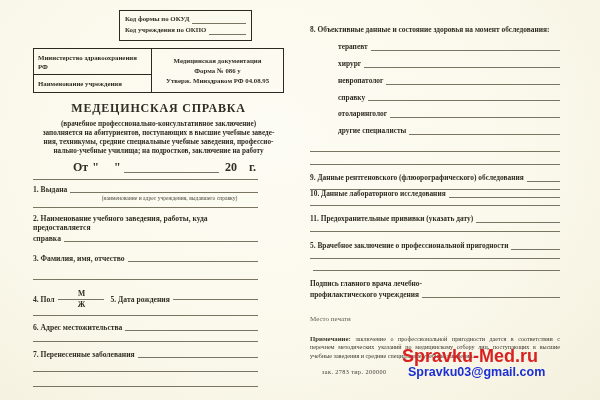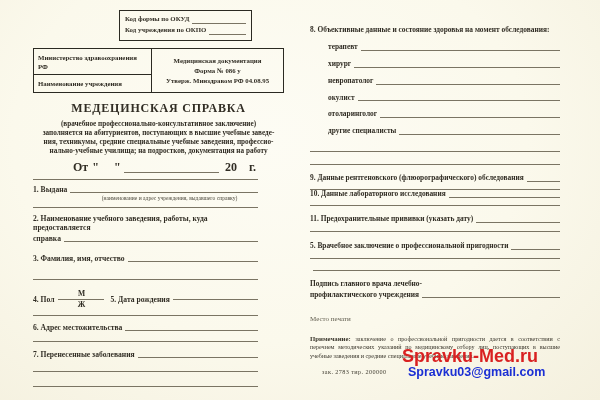--- a/index.html
+++ b/index.html
@@ -31,21 +31,21 @@
   .qgap{display:inline-block;width:11px;}
   .ygap{display:inline-block;width:10px;}
   .dl-pre{margin:0 2px 0 6px;}
   .fields{margin-right:26px;}
   .caption{margin-left:48px;text-align:center;font-size:5.6px;font-weight:normal;color:#4e4a3e;margin-top:1px;}
   .sexrow{display:flex;align-items:center;margin-top:7px;height:24px;}
   .sexstack{display:inline-flex;flex-direction:column;align-items:center;margin:0 6px 0 4px;line-height:1;}
   .sexline{width:46px;border-bottom:1px solid #7a7463;height:0;margin:1px 0;}
   .sexstack span{font-size:7.6px;}
   .sexrow .bl{align-self:center;margin-bottom:0;}
-  .sp-rows{margin-left:18px;}
+  .sp-rows{margin-left:28px;}
   .sp-row{margin-top:8px;}
   .stamp{margin-top:16px;font-weight:normal;font-size:7px;color:#5f5b4d;}
   .note{margin-top:10px;font-size:6.1px;line-height:1.42;font-weight:normal;color:#3a362c;text-align:justify;}
   .note-t{font-weight:bold;font-size:6.8px;}
   .printrun{margin-top:7px;margin-left:12px;font-weight:normal;font-size:6.2px;letter-spacing:0.4px;color:#454135;}
   .wm-site{position:absolute;left:402px;top:346px;font-family:"Liberation Sans",sans-serif;font-size:18px;font-weight:bold;color:#d92121;white-space:nowrap;}
   .wm-email{position:absolute;left:408px;top:365px;font-family:"Liberation Sans",sans-serif;font-size:12.5px;font-weight:bold;color:#1b2fd4;white-space:nowrap;}
 </style>
 </head>
 <body>
@@ -76,21 +76,21 @@
         <div>Утверж. Минздравом РФ 04.08.95</div>
       </div>
     </div>
 
     <div class="title">МЕДЕЦИНСКАЯ СПРАВКА</div>
 
     <div class="subtitle">
       <div>(врачебное профессионально-консультативное заключение)</div>
       <div>заполняется на абитуриентов, поступающих в высшие учебные заведе-</div>
       <div>ния, техникумы, средние специальные учебные заведения, профессио-</div>
-      <div>нально-учебные училища; на подростков, документация на работу</div>
+      <div>нально-учебные училища; на подростков, заключение на работу</div>
     </div>
 
     <div class="dateline">
       <span class="lbl">От</span>
       <span class="q">"</span>
       <span class="qgap"></span>
       <span class="q">"</span>
       <span class="bl"></span>
       <span class="dl-pre">20</span>
       <span class="ygap"></span>
@@ -163,21 +163,21 @@
       </div>
       <div class="row sp-row">
         <span class="lbl">хирург</span>
         <span class="bl"></span>
       </div>
       <div class="row sp-row">
         <span class="lbl">невропатолог</span>
         <span class="bl"></span>
       </div>
       <div class="row sp-row">
-        <span class="lbl">окулист</span>
+        <span class="lbl">справку</span>
         <span class="bl"></span>
       </div>
       <div class="row sp-row">
         <span class="lbl">отоларинголог</span>
         <span class="bl"></span>
       </div>
       <div class="row sp-row">
         <span class="lbl">другие специалисты</span>
         <span class="bl"></span>
       </div>

